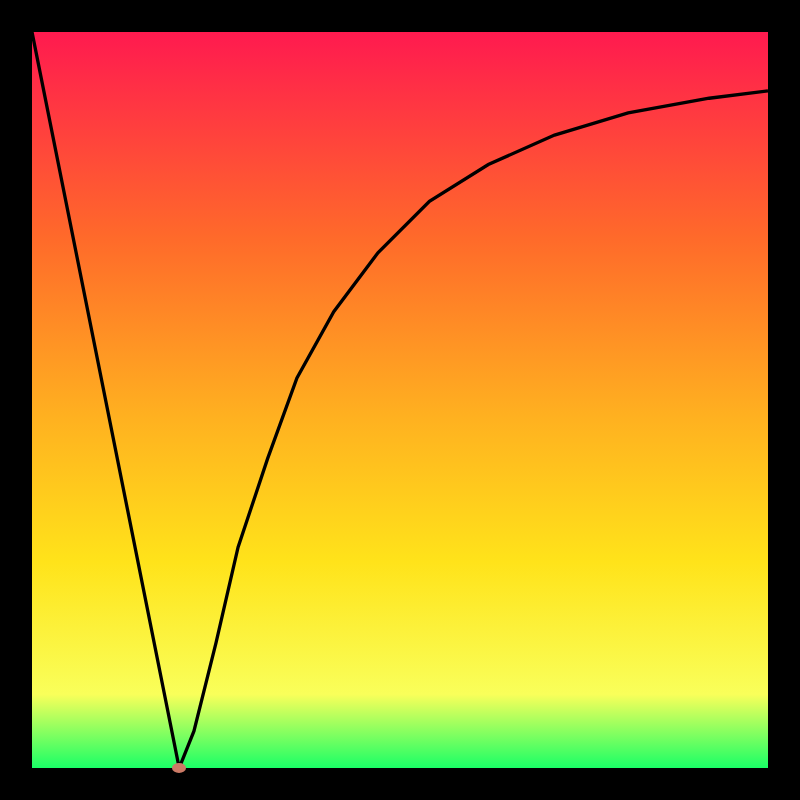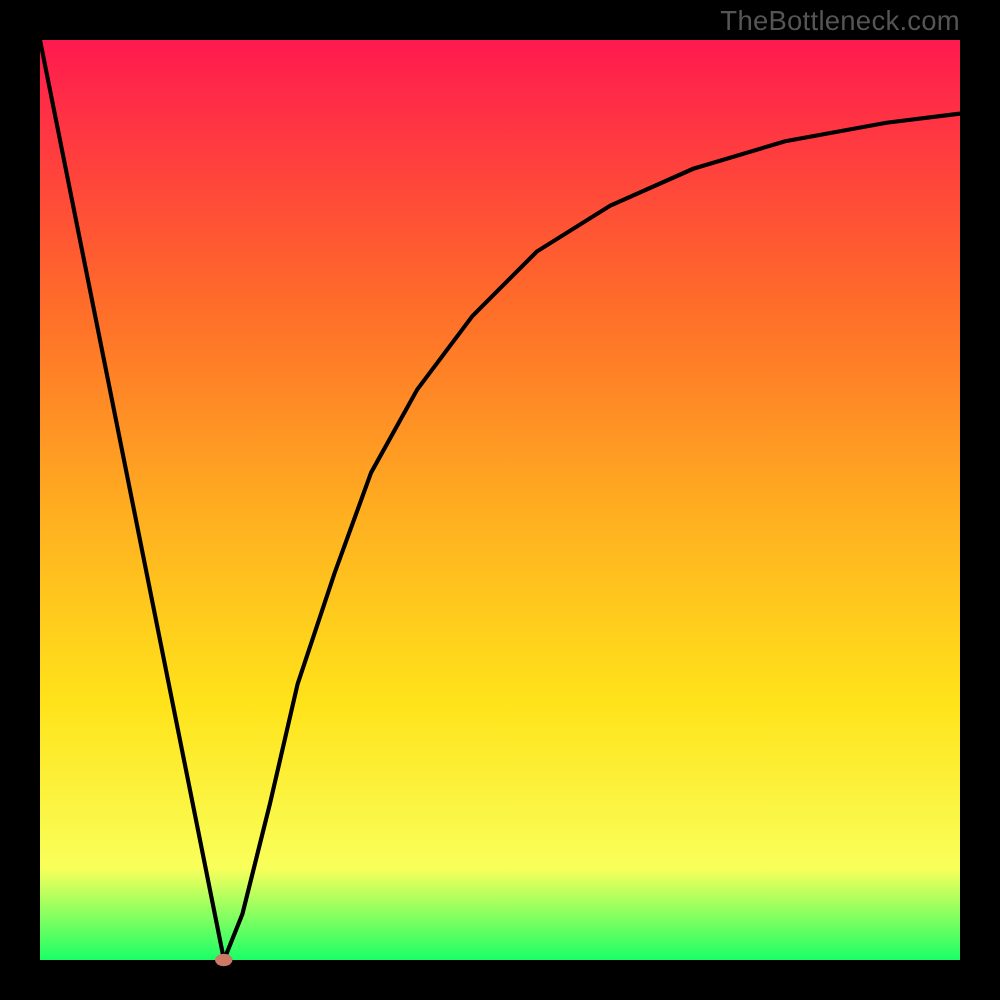--- a/index.html
+++ b/index.html
@@ -70,14 +70,13 @@
       <rect x="0" y="0" width="736" height="736" fill="url(#bgGrad)"></rect>
     </svg>
 
     <svg class="curve" viewBox="0 0 100 100" preserveAspectRatio="none">
       <path id="curvePath" fill="none" stroke-width="0.45" stroke="#000000" d="M0.00 0.00 L20.00 100.00 L20.00 100.00 L22.00 95.00 L25.00 83.00 L28.00 70.00 L32.00 58.00 L36.00 47.00 L41.00 38.00 L47.00 30.00 L54.00 23.00 L62.00 18.00 L71.00 14.00 L81.00 11.00 L92.00 9.00 L100.00 8.00"></path>
     </svg>
 
     <div class="dot" id="markerDot" style="background: rgb(204, 122, 102); left: 147.2px; top: 736px;"></div>
   </div>
 
-  <div class="watermark">TheBottleneck.com</div>
 </div>
 
 </body></html>

